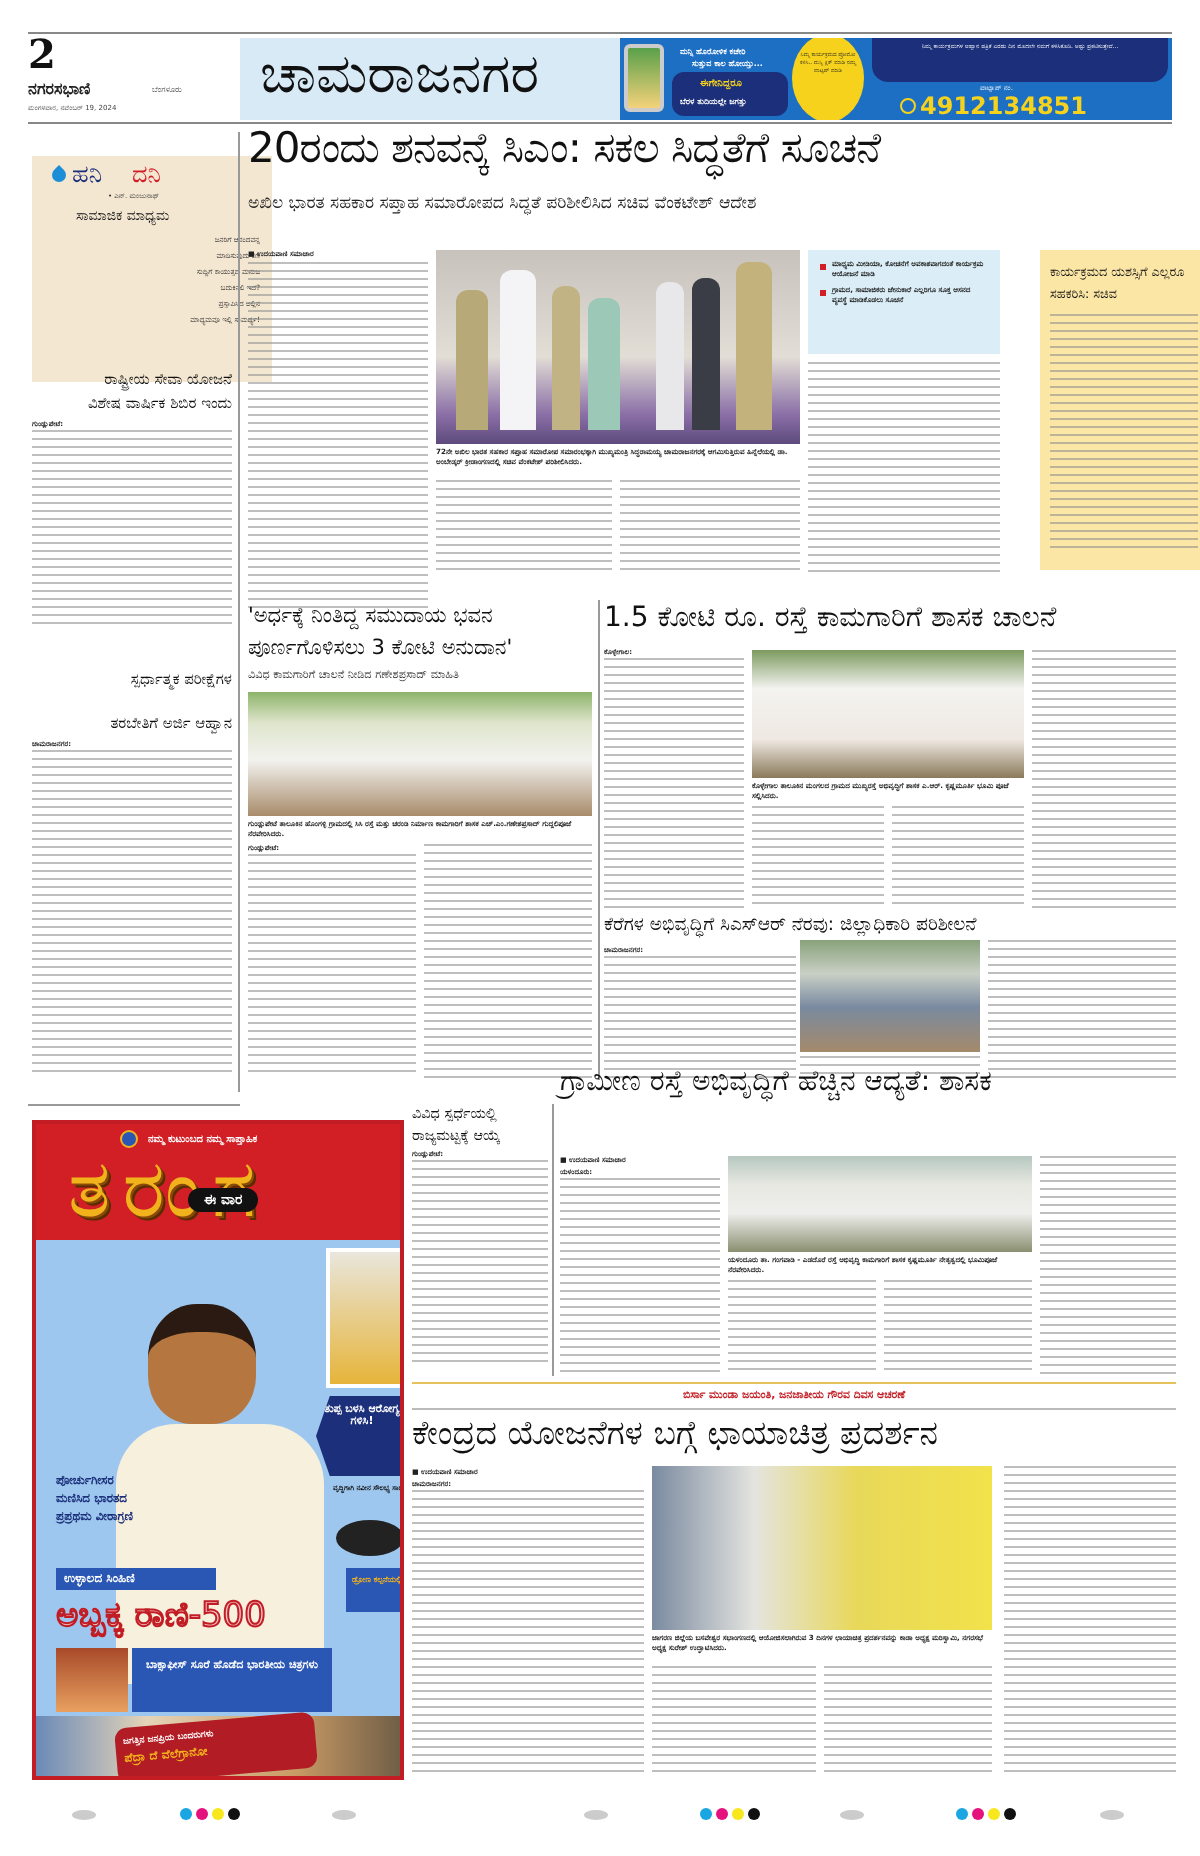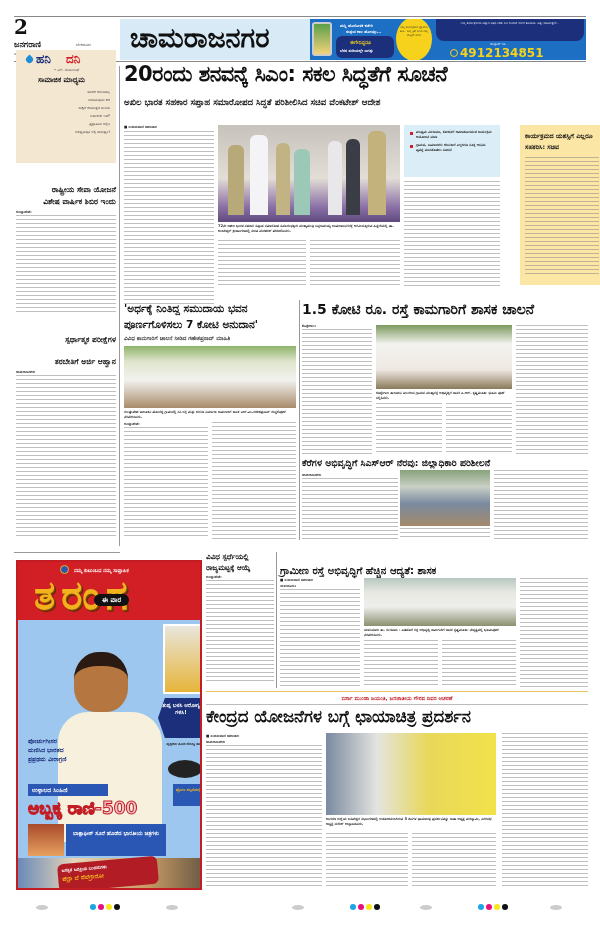--- a/index.html
+++ b/index.html
@@ -1,30 +1,30 @@
 <!DOCTYPE html>
 <html><head>
 <meta charset="utf-8">
 <style>
 *{box-sizing:border-box;margin:0;padding:0}
 body{width:600px;height:928px;background:#fff;font-family:"DejaVu Sans",sans-serif;color:#222;position:relative;overflow:hidden}
 .abs{position:absolute}
 .lines{background:repeating-linear-gradient(to bottom,#8a8a8a 0,#8a8a8a 1px,transparent 1px,transparent 4px);opacity:.55}
 .photo{background:linear-gradient(135deg,#b8c4d0,#e8e4dc 40%,#8a9aa8 70%,#d8d0c4);}
 .cap{font-size:4px;color:#222;font-weight:bold;line-height:5px}
-.hl{font-family:"DejaVu Sans",sans-serif;font-weight:bold;color:#111;white-space:nowrap}
+.hl{font-family:"DejaVu Sans",sans-serif;font-weight:normal;color:#111;white-space:nowrap}
 .vrule{background:#999;width:1px}
 .hrule{background:#999;height:1px}
 </style>
 </head>
 <body>
 
 <div class="abs" style="left:14px;top:16px;width:572px;height:46px;border-top:1px solid #888;border-bottom:1px solid #888;">
   <div class="abs" style="left:0;top:-2px;font-family:'DejaVu Serif',serif;font-weight:bold;font-size:20px;color:#111;">2</div>
-  <div class="abs" style="left:0;top:23px;font-size:8px;font-weight:bold;color:#222;">ಜನಗರಾಣಿ</div>
+  <div class="abs" style="left:0;top:23px;font-size:8px;font-weight:bold;color:#222;">ನಗರಸಭಾಣಿ</div>
   <div class="abs" style="left:62px;top:25px;font-size:4px;color:#444;">ಬೆಂಗಳೂರು</div>
   <div class="abs" style="left:0;top:35px;font-size:3.5px;color:#444;">ಮಂಗಳವಾರ, ನವೆಂಬರ್ 19, 2024</div>
   <div class="abs" style="left:106px;top:2px;width:190px;height:41px;background:#d8eaf6;">
     <div class="abs hl" style="left:10px;top:3px;font-size:27px;color:#111;">ಚಾಮರಾಜನಗರ</div>
   </div>
 
   <div class="abs" style="left:296px;top:2px;width:276px;height:41px;background:#1d6fc4;overflow:hidden;">
     <div class="abs" style="left:2px;top:3px;width:20px;height:34px;background:linear-gradient(#5aa04a,#f4d27a);border:2px solid #ccc;border-radius:3px;"></div>
     <div class="abs" style="left:30px;top:4px;font-size:4px;color:#fff;font-weight:bold;">ಮನ್ನಿ ಹೊರೋಳಿಕ ಕಚೇರಿ</div>
     <div class="abs" style="left:36px;top:10px;font-size:4px;color:#fff;font-weight:bold;">ಸುತ್ತುವ ಕಾಲ ಹೋಯ್ತು...</div>
@@ -37,21 +37,21 @@
     </div>
     <div class="abs" style="left:126px;top:0;width:148px;height:22px;background:#1b2f7a;border-radius:0 0 8px 8px;padding:2px 6px;">
       <div style="font-size:3px;line-height:4px;color:#fff;text-align:center;">ನಿಮ್ಮ ಕಾರ್ಯಕ್ರಮಗಳ ಆಹ್ವಾನ ಪತ್ರಿಕೆ ಎರಡು ದಿನ ಮೊದಲೇ ನಮಗೆ ಕಳಿಸಿಕೊಡಿ. ಅಷ್ಟು ಪ್ರಕಟಿಸುತ್ತೇವೆ...</div>
     </div>
     <div class="abs" style="left:180px;top:23px;font-size:3.5px;color:#fff;">ವಾಟ್ಸಾಪ್ ನಂ.</div>
     <div class="abs" style="left:140px;top:30px;width:8px;height:8px;border:1px solid #f6d21c;border-radius:50%;"></div>
     <div class="abs" style="left:150px;top:27px;font-size:12px;font-weight:bold;color:#f6d21c;">4912134851</div>
   </div>
 </div>
 
-<div class="abs" style="left:16px;top:50px;width:100px;height:113px;background:#f4e7d2;">
+<div class="abs" style="left:16px;top:78px;width:120px;height:113px;background:#f4e7d2;">
   <div class="abs" style="left:10px;top:6px;width:7px;height:7px;background:#1c8ed8;border-radius:50% 0 50% 50%;transform:rotate(-45deg);"></div>
   <div class="abs hl" style="left:20px;top:2px;font-size:12px;color:#1b2f7a;">ಹನಿ</div>
   <div class="abs hl" style="left:50px;top:2px;font-size:12px;color:#d21f26;">ದನಿ</div>
   <div class="abs" style="left:38px;top:18px;font-size:3.5px;color:#333;">• ಎನ್. ಮಂಜುನಾಥ್</div>
   <div class="abs hl" style="left:22px;top:26px;font-size:7px;">ಸಾಮಾಜಿಕ ಮಾಧ್ಯಮ</div>
   <div class="abs" style="right:6px;top:38px;text-align:right;">
     <div style="font-size:3.6px;line-height:8px;">ಜನರಿಗೆ ಆನಂದವನ್ನ</div>
     <div style="font-size:3.6px;line-height:8px;">ಮಾಡಿಸುವುದು ಕಣ</div>
     <div style="font-size:3.6px;line-height:8px;">ಸುದ್ದಿಗೆ ಕಾಯುತ್ತದೆ ಮನುಜ</div>
     <div style="font-size:3.6px;line-height:8px;">ಬದುಕಿನಲಿ ಇದೆ?</div>
@@ -107,21 +107,21 @@
   </div>
 </div>
 <div class="abs lines" style="left:404px;top:181px;width:96px;height:105px;"></div>
 
 <div class="abs" style="left:520px;top:125px;width:84px;height:160px;background:#fbe6a6;padding:6px 5px;">
   <div class="hl" style="font-size:6.4px;white-space:normal;line-height:11px;">ಕಾರ್ಯಕ್ರಮದ ಯಶಸ್ಸಿಗೆ ಎಲ್ಲರೂ ಸಹಕರಿಸಿ: ಸಚಿವ</div>
   <div class="lines" style="height:118px;margin-top:4px;"></div>
 </div>
 
 <div class="abs hl" style="left:124px;top:302px;font-size:10.5px;">'ಅರ್ಧಕ್ಕೆ ನಿಂತಿದ್ದ ಸಮುದಾಯ ಭವನ</div>
-<div class="abs hl" style="left:124px;top:318px;font-size:10.5px;">ಪೂರ್ಣಗೊಳಿಸಲು 7 ಕೋಟಿ ಅನುದಾನ'</div>
+<div class="abs hl" style="left:124px;top:318px;font-size:10.5px;">ಪೂರ್ಣಗೊಳಿಸಲು 3 ಕೋಟಿ ಅನುದಾನ'</div>
 <div class="abs hl" style="left:124px;top:335px;font-size:5.6px;color:#333;">ವಿವಿಧ ಕಾಮಗಾರಿಗೆ ಚಾಲನೆ ನೀಡಿದ ಗಣೇಶಪ್ರಸಾದ್ ಮಾಹಿತಿ</div>
 <div class="abs photo" style="left:124px;top:346px;width:172px;height:62px;background:linear-gradient(180deg,#8db46a 0,#dfe5cc 25%,#f2f2ef 55%,#a88b6a 100%);"></div>
 <div class="abs cap" style="left:124px;top:410px;width:172px;font-size:3.6px;line-height:4.6px;">ಗುಂಡ್ಲುಪೇಟೆ ತಾಲೂಕಿನ ಹೊಂಗಳ್ಳಿ ಗ್ರಾಮದಲ್ಲಿ ಸಿಸಿ ರಸ್ತೆ ಮತ್ತು ಚರಂಡಿ ನಿರ್ಮಾಣ ಕಾಮಗಾರಿಗೆ ಶಾಸಕ ಎಚ್.ಎಂ.ಗಣೇಶಪ್ರಸಾದ್ ಗುದ್ದಲಿಪೂಜೆ ನೆರವೇರಿಸಿದರು.</div>
 <div class="abs" style="left:124px;top:422px;font-size:3.5px;font-weight:bold;">ಗುಂಡ್ಲುಪೇಟೆ:</div>
 <div class="abs lines" style="left:124px;top:427px;width:84px;height:112px;"></div>
 <div class="abs lines" style="left:212px;top:422px;width:84px;height:117px;"></div>
 
 <div class="abs vrule" style="left:299px;top:300px;height:240px;"></div>
 
 <div class="abs hl" style="left:302px;top:301px;font-size:14px;">1.5 ಕೋಟಿ ರೂ. ರಸ್ತೆ ಕಾಮಗಾರಿಗೆ ಶಾಸಕ ಚಾಲನೆ</div>
@@ -169,21 +169,21 @@
 
 <div class="abs" style="left:206px;top:552px;width:68px;">
   <div class="hl" style="font-size:7.2px;">ವಿವಿಧ ಸ್ಪರ್ಧೆಯಲ್ಲಿ</div>
   <div class="hl" style="font-size:7.2px;margin-top:2px;">ರಾಜ್ಯಮಟ್ಟಕ್ಕೆ ಆಯ್ಕೆ</div>
   <div style="font-size:3.5px;font-weight:bold;margin-top:3px;">ಗುಂಡ್ಲುಪೇಟೆ:</div>
   <div class="lines" style="height:102px;margin-top:1px;"></div>
 </div>
 
 <div class="abs vrule" style="left:276px;top:552px;height:136px;"></div>
 
-<div class="abs hl" style="left:280px;top:533px;font-size:10px;margin-top:32px;">ಗ್ರಾಮೀಣ ರಸ್ತೆ ಅಭಿವೃದ್ಧಿಗೆ ಹೆಚ್ಚಿನ ಆದ್ಯತೆ: ಶಾಸಕ</div>
+<div class="abs hl" style="left:280px;top:533px;font-size:14px;">ಗ್ರಾಮೀಣ ರಸ್ತೆ ಅಭಿವೃದ್ಧಿಗೆ ಹೆಚ್ಚಿನ ಆದ್ಯತೆ: ಶಾಸಕ</div>
 <div class="abs" style="left:280px;top:578px;font-size:3.5px;font-weight:bold;">■ ಉದಯವಾಣಿ ಸಮಾಚಾರ</div>
 <div class="abs" style="left:280px;top:584px;font-size:3.5px;font-weight:bold;">ಯಳಂದೂರು:</div>
 <div class="abs lines" style="left:280px;top:589px;width:80px;height:98px;"></div>
 <div class="abs photo" style="left:364px;top:578px;width:152px;height:48px;background:linear-gradient(180deg,#b6c8c0 0,#e8e8e2 30%,#eeeeec 60%,#8a9070 100%);"></div>
 <div class="abs cap" style="left:364px;top:628px;width:152px;font-size:3.6px;line-height:4.6px;">ಯಳಂದೂರು ತಾ. ಗಂಗವಾಡಿ - ಎಡದೊರೆ ರಸ್ತೆ ಅಭಿವೃದ್ಧಿ ಕಾಮಗಾರಿಗೆ ಶಾಸಕ ಕೃಷ್ಣಮೂರ್ತಿ ನೇತೃತ್ವದಲ್ಲಿ ಭೂಮಿಪೂಜೆ ನೆರವೇರಿಸಿದರು.</div>
 <div class="abs lines" style="left:364px;top:640px;width:74px;height:47px;"></div>
 <div class="abs lines" style="left:442px;top:640px;width:74px;height:47px;"></div>
 <div class="abs lines" style="left:520px;top:578px;width:68px;height:109px;"></div>
 
 <div class="abs" style="left:206px;top:691px;width:382px;height:1px;background:#e5c35a;"></div>

